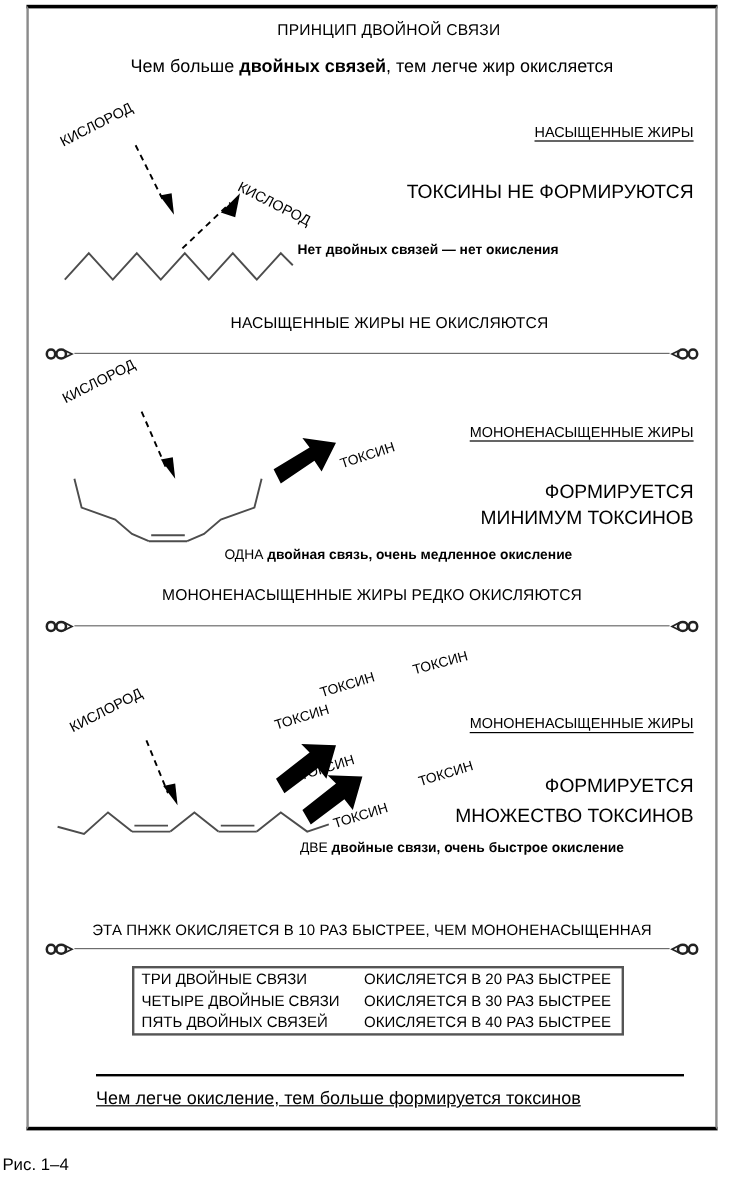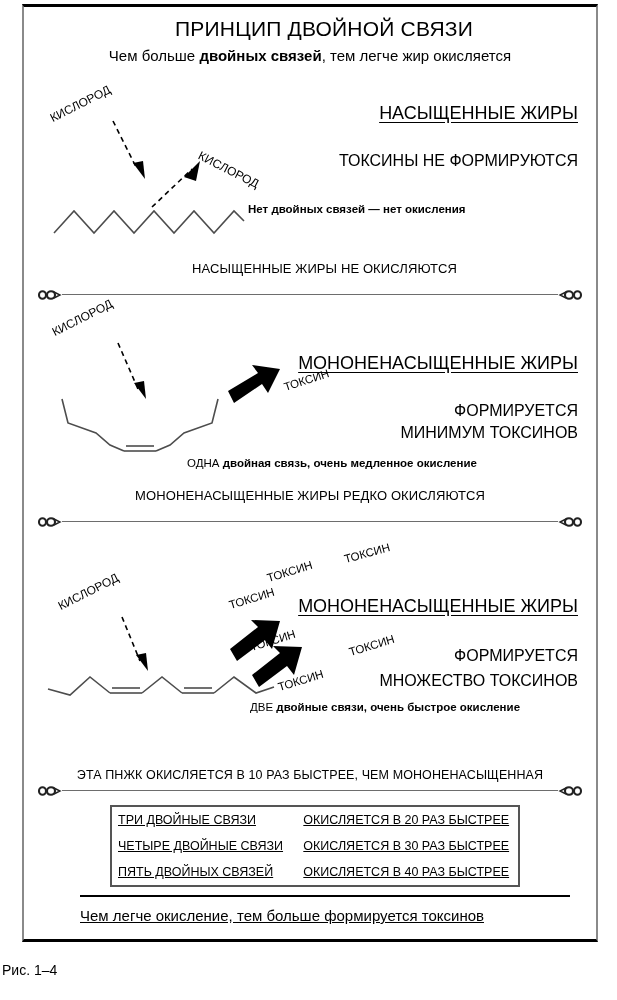--- a/index.html
+++ b/index.html
@@ -32,39 +32,39 @@
   }
 
   .abs { position: absolute; }
 
   
   .fig-title {
     position: absolute;
     left: 0; right: 0;
     top: 10px;
     text-align: center;
-    font-size: 21px;
+    font-size: 13px;
     letter-spacing: 0.2px;
     white-space: nowrap;
     padding-left: 28px;
   }
   .fig-subtitle {
     position: absolute;
     left: 0; right: 0;
     top: 40px;
     text-align: center;
     font-size: 15px;
     white-space: nowrap;
   }
   .fig-subtitle b { font-weight: bold; }
 
   
   .sec-head {
     position: absolute;
-    font-size: 18px;
+    font-size: 12px;
     text-decoration: underline;
     text-underline-offset: 3px;
     white-space: nowrap;
     text-align: right;
   }
   .sec-sub {
     position: absolute;
     font-size: 16px;
     white-space: nowrap;
     text-align: right;
@@ -290,21 +290,21 @@
       <path d="M11 9 C11 4, 19 4, 19 9 C19 14, 11 14, 11 9 Z" fill="none" stroke="#222" stroke-width="2.1"></path>
       <path d="M18 6 L24 9 L18 12" fill="none" stroke="#222" stroke-width="1.4"></path>
     </svg>
     <svg class="swirl right" viewBox="0 0 26 18">
       <path d="M3 9 C3 4, 10 4, 10 9 C10 14, 3 14, 3 9 Z" fill="none" stroke="#222" stroke-width="2.1"></path>
       <path d="M11 9 C11 4, 19 4, 19 9 C19 14, 11 14, 11 9 Z" fill="none" stroke="#222" stroke-width="2.1"></path>
       <path d="M18 6 L24 9 L18 12" fill="none" stroke="#222" stroke-width="1.4"></path>
     </svg>
   </div>
 
-  <div id="ratio-table" style="left:86px; top:798px; width:410px; height:82px;text-decoration:underline;">
+  <div id="ratio-table" style="left:86px; top:798px; width:410px; height:58px;">
     <table>
       <tbody>
         <tr>
           <td>ТРИ ДВОЙНЫЕ СВЯЗИ</td>
           <td class="col-b">ОКИСЛЯЕТСЯ В 20 РАЗ БЫСТРЕЕ</td>
         </tr>
         <tr>
           <td>ЧЕТЫРЕ ДВОЙНЫЕ СВЯЗИ</td>
           <td class="col-b">ОКИСЛЯЕТСЯ В 30 РАЗ БЫСТРЕЕ</td>
         </tr>

